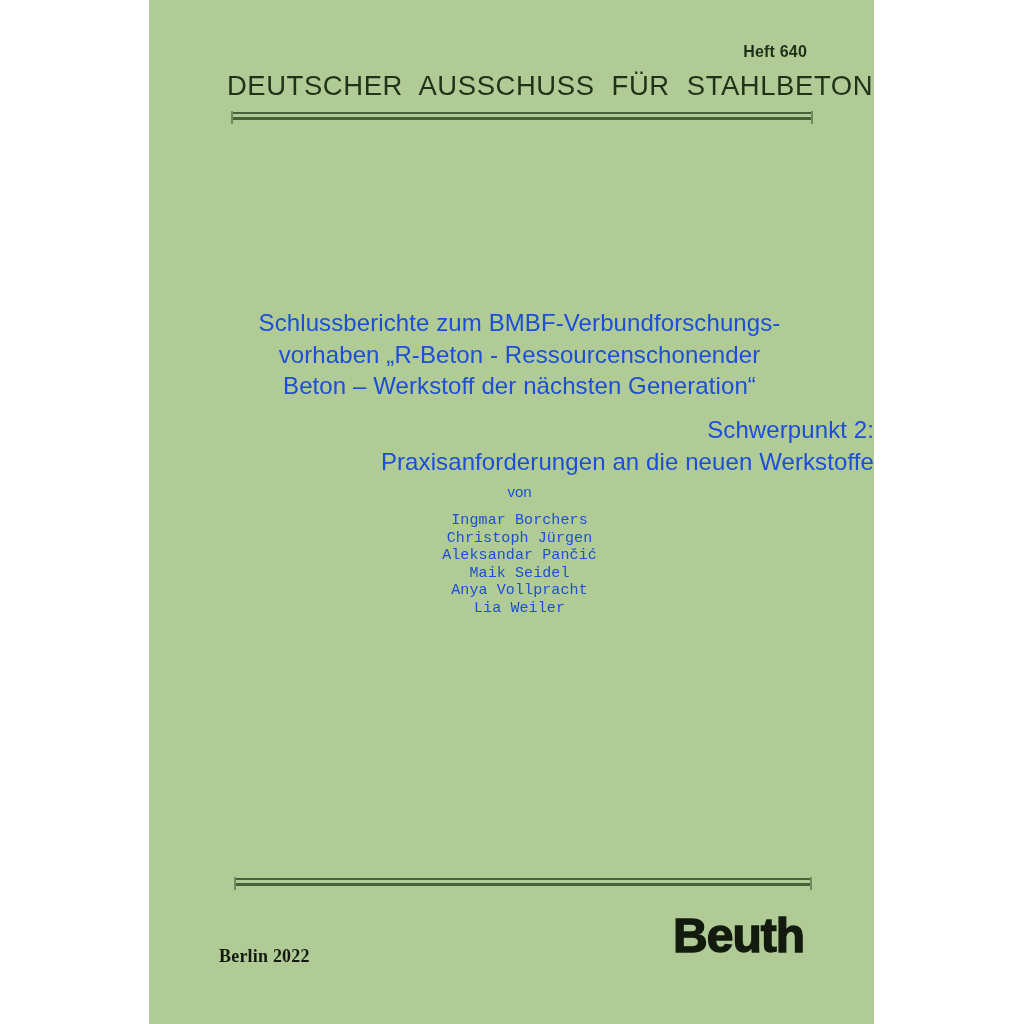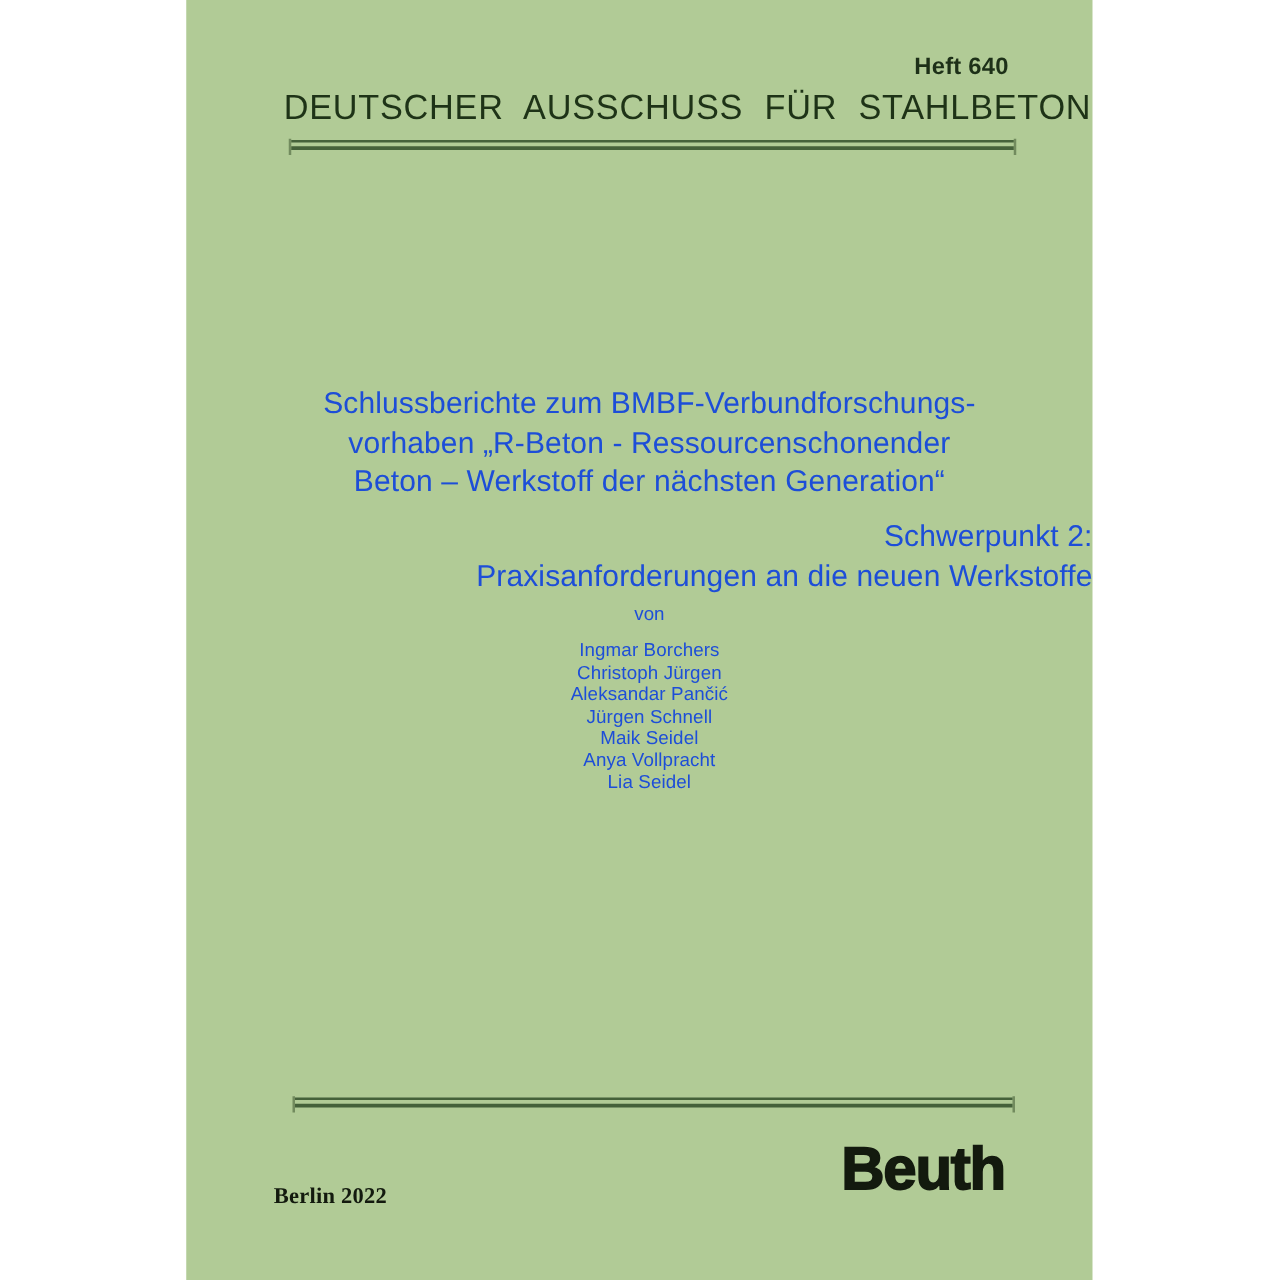--- a/index.html
+++ b/index.html
@@ -22,21 +22,21 @@
     left: 149px;
     top: 0;
     width: 725px;
     height: 1024px;
     background: #b1cb96;
   }
   .heft {
     position: absolute;
     top: 43px;
     right: 67px;
-    font-size: 19px;
+    font-size: 16px;
     font-weight: bold;
     color: #1d3018;
     letter-spacing: 0.2px;
   }
   .institution {
     position: absolute;
     top: 70px;
     left: 72px;
     width: 592px;
     text-align: center;
@@ -96,20 +96,21 @@
   }
   .byline {
     top: 483px;
     font-size: 15px;
   }
   .authors {
     top: 512px;
     font-size: 15px;
     line-height: 17.5px;
     letter-spacing: 0.1px;
+    font-family: Liberation Mono, monospace;
   }
   .publisher {
     position: absolute;
     top: 908px;
     right: 70px;
     font-size: 48px;
     font-weight: bold;
     color: #131a0e;
     letter-spacing: -1px;
     margin-left: 24px;
@@ -148,24 +149,23 @@
       <div>Schwerpunkt 2:</div>
       <div>Praxisanforderungen an die neuen Werkstoffe</div>
     </div>
 
     <div class="centered byline">von</div>
 
     <div class="centered authors">
       <div>Ingmar Borchers</div>
       <div>Christoph Jürgen</div>
       <div>Aleksandar Pančić</div>
-      <div>Jürgen Schnell</div>
       <div>Maik Seidel</div>
       <div>Anya Vollpracht</div>
-      <div>Lia Seidel</div>
+      <div>Lia Weiler</div>
     </div>
 
     <div class="rule rule-bottom"></div>
 
     <div class="publisher">Beuth</div>
 
     <div class="imprint">Berlin 2022</div>
 
   </div>
 </div>

